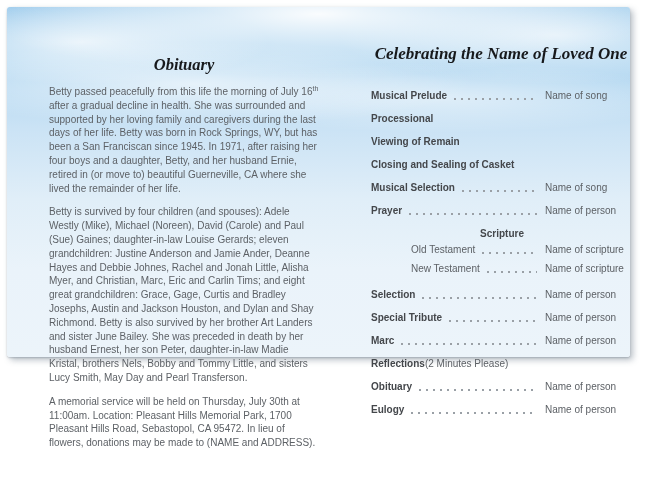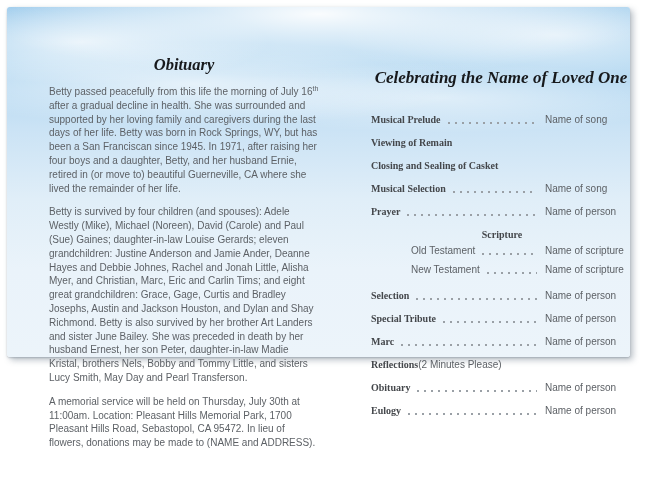--- a/index.html
+++ b/index.html
@@ -15,36 +15,36 @@
     box-shadow:3px 3px 6px rgba(100,115,130,0.45), 0 1px 2px rgba(100,115,130,0.35);
     background:
       radial-gradient(55% 18% at 50% 2%,  rgba(255,255,255,0.95), rgba(255,255,255,0) 100%),
       radial-gradient(30% 12% at 12% 10%, rgba(255,255,255,0.75), rgba(255,255,255,0) 100%),
       radial-gradient(35% 14% at 88% 8%,  rgba(255,255,255,0.70), rgba(255,255,255,0) 100%),
       radial-gradient(45% 12% at 30% 22%, rgba(255,255,255,0.65), rgba(255,255,255,0) 100%),
       radial-gradient(40% 10% at 70% 26%, rgba(255,255,255,0.50), rgba(255,255,255,0) 100%),
       linear-gradient(180deg, #93c6ea 0%, #aed5f0 15%, #cbe3f5 35%, #e0eef8 55%, #eaf3fa 75%, #ecf4fa 100%);
   }
   .panel-left  { position:absolute; left:42px;  top:48px; width:270px; }
-  .panel-right { position:absolute; left:356px; top:60px; width:270px; }
+  .panel-right { position:absolute; left:356px; top:36px; width:270px; }
   .doc-title {
     font-family:"Liberation Serif", "DejaVu Serif", serif;
     font-style:italic; font-weight:bold;
     font-size:16.5px; line-height:20px;
     color:#17191c; text-align:center; margin:0 0 10px 0;
   }
   .panel-right .doc-title { font-size:17px; line-height:21px; margin:0 0 26px 0; padding-left:6px; }
   .obit-text {
     font-size:10px; line-height:13.8px; color:#5d6166;
     margin:0 0 10px 0;
   }
   .obit-text sup { font-size:7px; line-height:0; }
   .prog { padding-left:8px; }
   .prog-row { display:flex; align-items:flex-end; font-size:10px; line-height:12px; margin-bottom:11px; }
-  .plabel { font-weight:bold; color:#44474b; white-space:nowrap;font-family:Liberation Serif, serif; }
+  .plabel { font-weight:bold; color:#44474b; white-space:nowrap; }
   .pnote  { color:#5d6166; white-space:nowrap; }
   .leader {
     flex:1 1 auto; height:2px; align-self:flex-end; margin:0 8px 2px 7px;
     background-image:repeating-linear-gradient(to right, #9aa0a6 0 2px, rgba(0,0,0,0) 2px 7px);
   }
   .pvalue { flex:0 0 88px; width:88px; color:#5d6166; white-space:nowrap; }
   .prog-row.scripture-head { margin-bottom:4px;justify-content:center; }
   .prog-row.sub { padding-left:40px; margin-bottom:7px; }
   .prog-row.sub .sublabel { font-weight:normal; color:#5d6166; white-space:nowrap; }
   .prog-row.sub.last { margin-bottom:14px; }
@@ -65,20 +65,23 @@
     <h1 class="doc-title">Celebrating the Name of Loved One</h1>
 
     <div class="prog">
 
       <div class="prog-row">
         <span class="plabel">Musical Prelude</span>
         <span class="leader"></span>
         <span class="pvalue">Name of song</span>
       </div>
 
+      <div class="prog-row">
+        <span class="plabel">Processional</span>
+      </div>
 
       <div class="prog-row">
         <span class="plabel">Viewing of Remain</span>
       </div>
 
       <div class="prog-row">
         <span class="plabel">Closing and Sealing of Casket</span>
       </div>
 
       <div class="prog-row">

